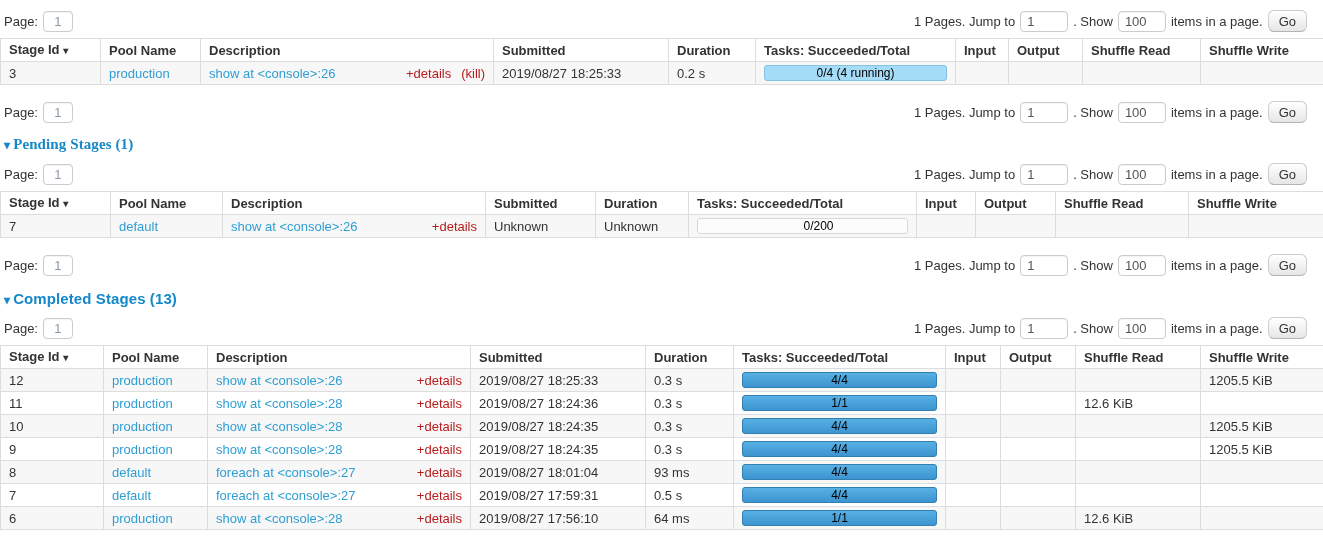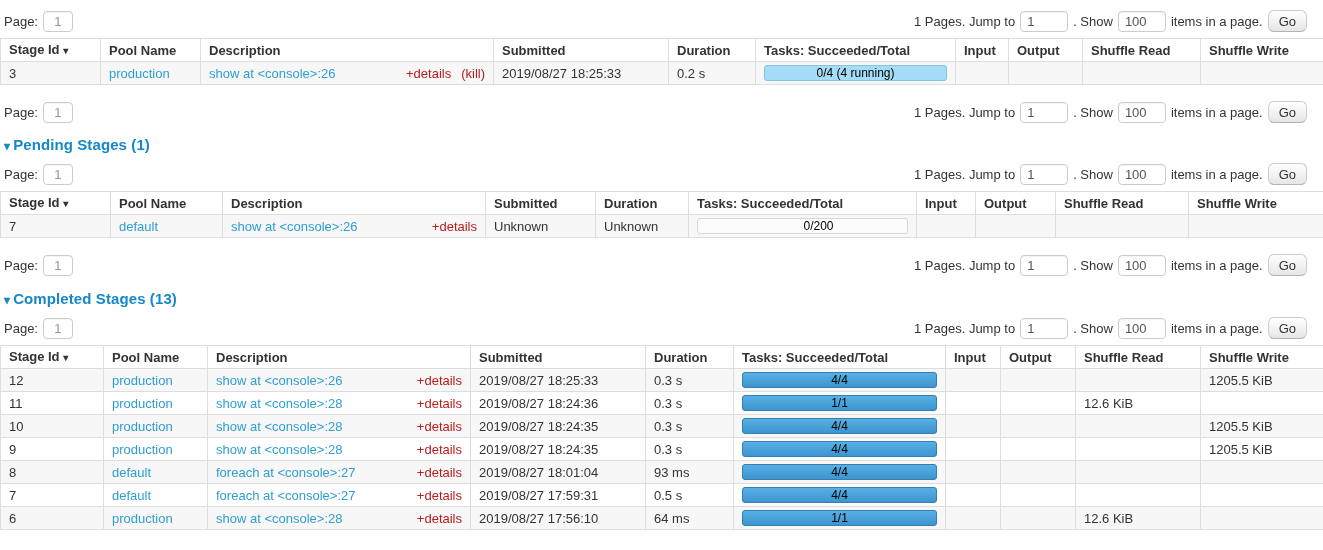--- a/index.html
+++ b/index.html
@@ -7,21 +7,21 @@
   body {
     width:1323px; height:550px; overflow:hidden;
     font-family:"Liberation Sans", sans-serif;
     font-size:13px; color:#333; background:#fff;
   }
   .section-title {
     margin:0 0 0 4px; font-size:15px; font-weight:bold;
     color:#1588c9; cursor:pointer; letter-spacing:0.1px;
   }
   #sec-active .section-title { padding-top:3px; }
-  #sec-pending .section-title { margin-top:12px; }
+  #sec-pending .section-title { margin-top:12px;font-family:Liberation Serif, serif; }
   #sec-completed .section-title { margin-top:13px; }
   .arrow-icon { font-size:12px; margin-right:3px; }
   .page-row {
     display:flex; justify-content:space-between; align-items:center;
     margin:9px 16px 5px 4px; height:24px;
   }
   .page-row.below { margin-top:15px; }
   .page-left, .page-right { display:flex; align-items:center; gap:5px; }
   .pg-input {
     height:21px; border:1px solid #ccc; border-radius:4px;

